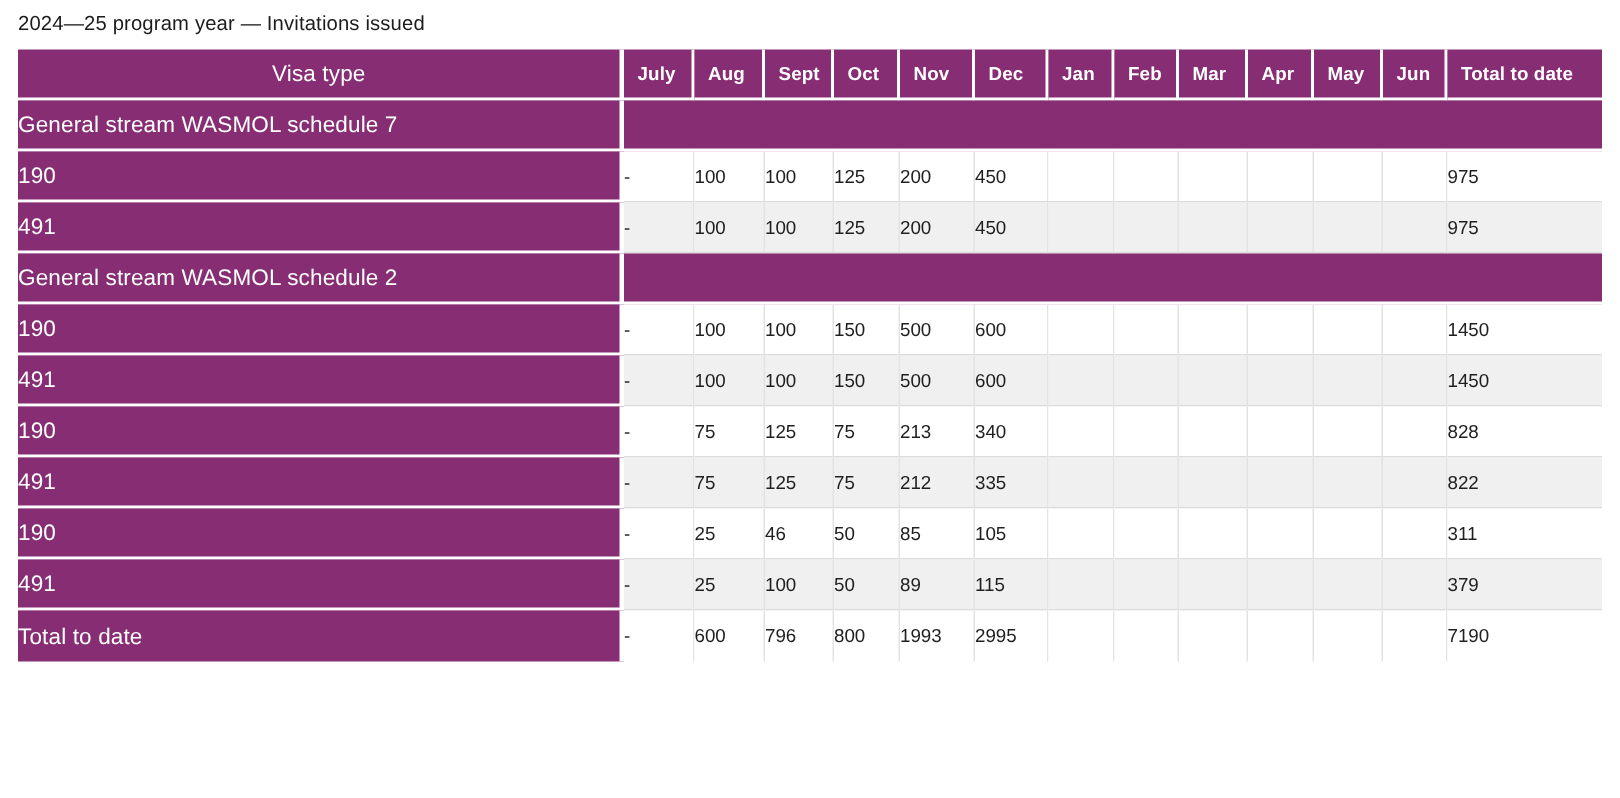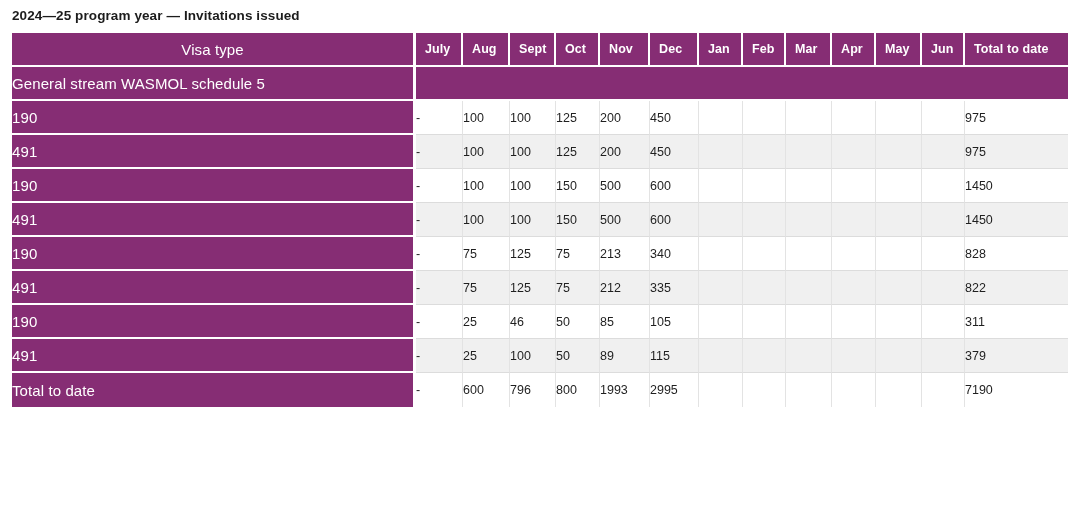--- a/index.html
+++ b/index.html
@@ -11,21 +11,21 @@
     overflow: hidden;
   }
   body {
     font-family: "Liberation Sans", sans-serif;
     color: #222222;
     -webkit-font-smoothing: antialiased;
   }
 
   .page-title {
     font-size: 13.5px;
-    font-weight: bold;
+    font-weight: normal;
     color: #1c1c1c;
     padding: 7px 0 0 12px;
     letter-spacing: 0.1px;
     line-height: 18px;
   }
 
   .table-wrap {
     position: absolute;
     left: 12px;
     top: 33px;
@@ -152,21 +152,21 @@
         <th class="hcell">Feb</th>
         <th class="hcell">Mar</th>
         <th class="hcell">Apr</th>
         <th class="hcell">May</th>
         <th class="hcell">Jun</th>
         <th class="hcell last">Total to date</th>
       </tr>
     </thead>
     <tbody id="table-body">
         <tr class="section-row">
-          <td class="lbl">General stream WASMOL schedule 5</td>
+          <td class="lbl">General stream WASMOL schedule 7</td>
           <td class="scell" colspan="13"></td>
         </tr>
         <tr class="plain">
           <td class="lbl">190</td>
           <td class="cell">-</td>
           <td class="cell">100</td>
           <td class="cell">100</td>
           <td class="cell">125</td>
           <td class="cell">200</td>
           <td class="cell">450</td>
@@ -186,20 +186,24 @@
           <td class="cell">125</td>
           <td class="cell">200</td>
           <td class="cell">450</td>
           <td class="cell"></td>
           <td class="cell"></td>
           <td class="cell"></td>
           <td class="cell"></td>
           <td class="cell"></td>
           <td class="cell"></td>
           <td class="cell last">975</td>
+        </tr>
+        <tr class="section-row">
+          <td class="lbl">General stream WASMOL schedule 2</td>
+          <td class="scell" colspan="13"></td>
         </tr>
         <tr class="plain">
           <td class="lbl">190</td>
           <td class="cell">-</td>
           <td class="cell">100</td>
           <td class="cell">100</td>
           <td class="cell">150</td>
           <td class="cell">500</td>
           <td class="cell">600</td>
           <td class="cell"></td>

